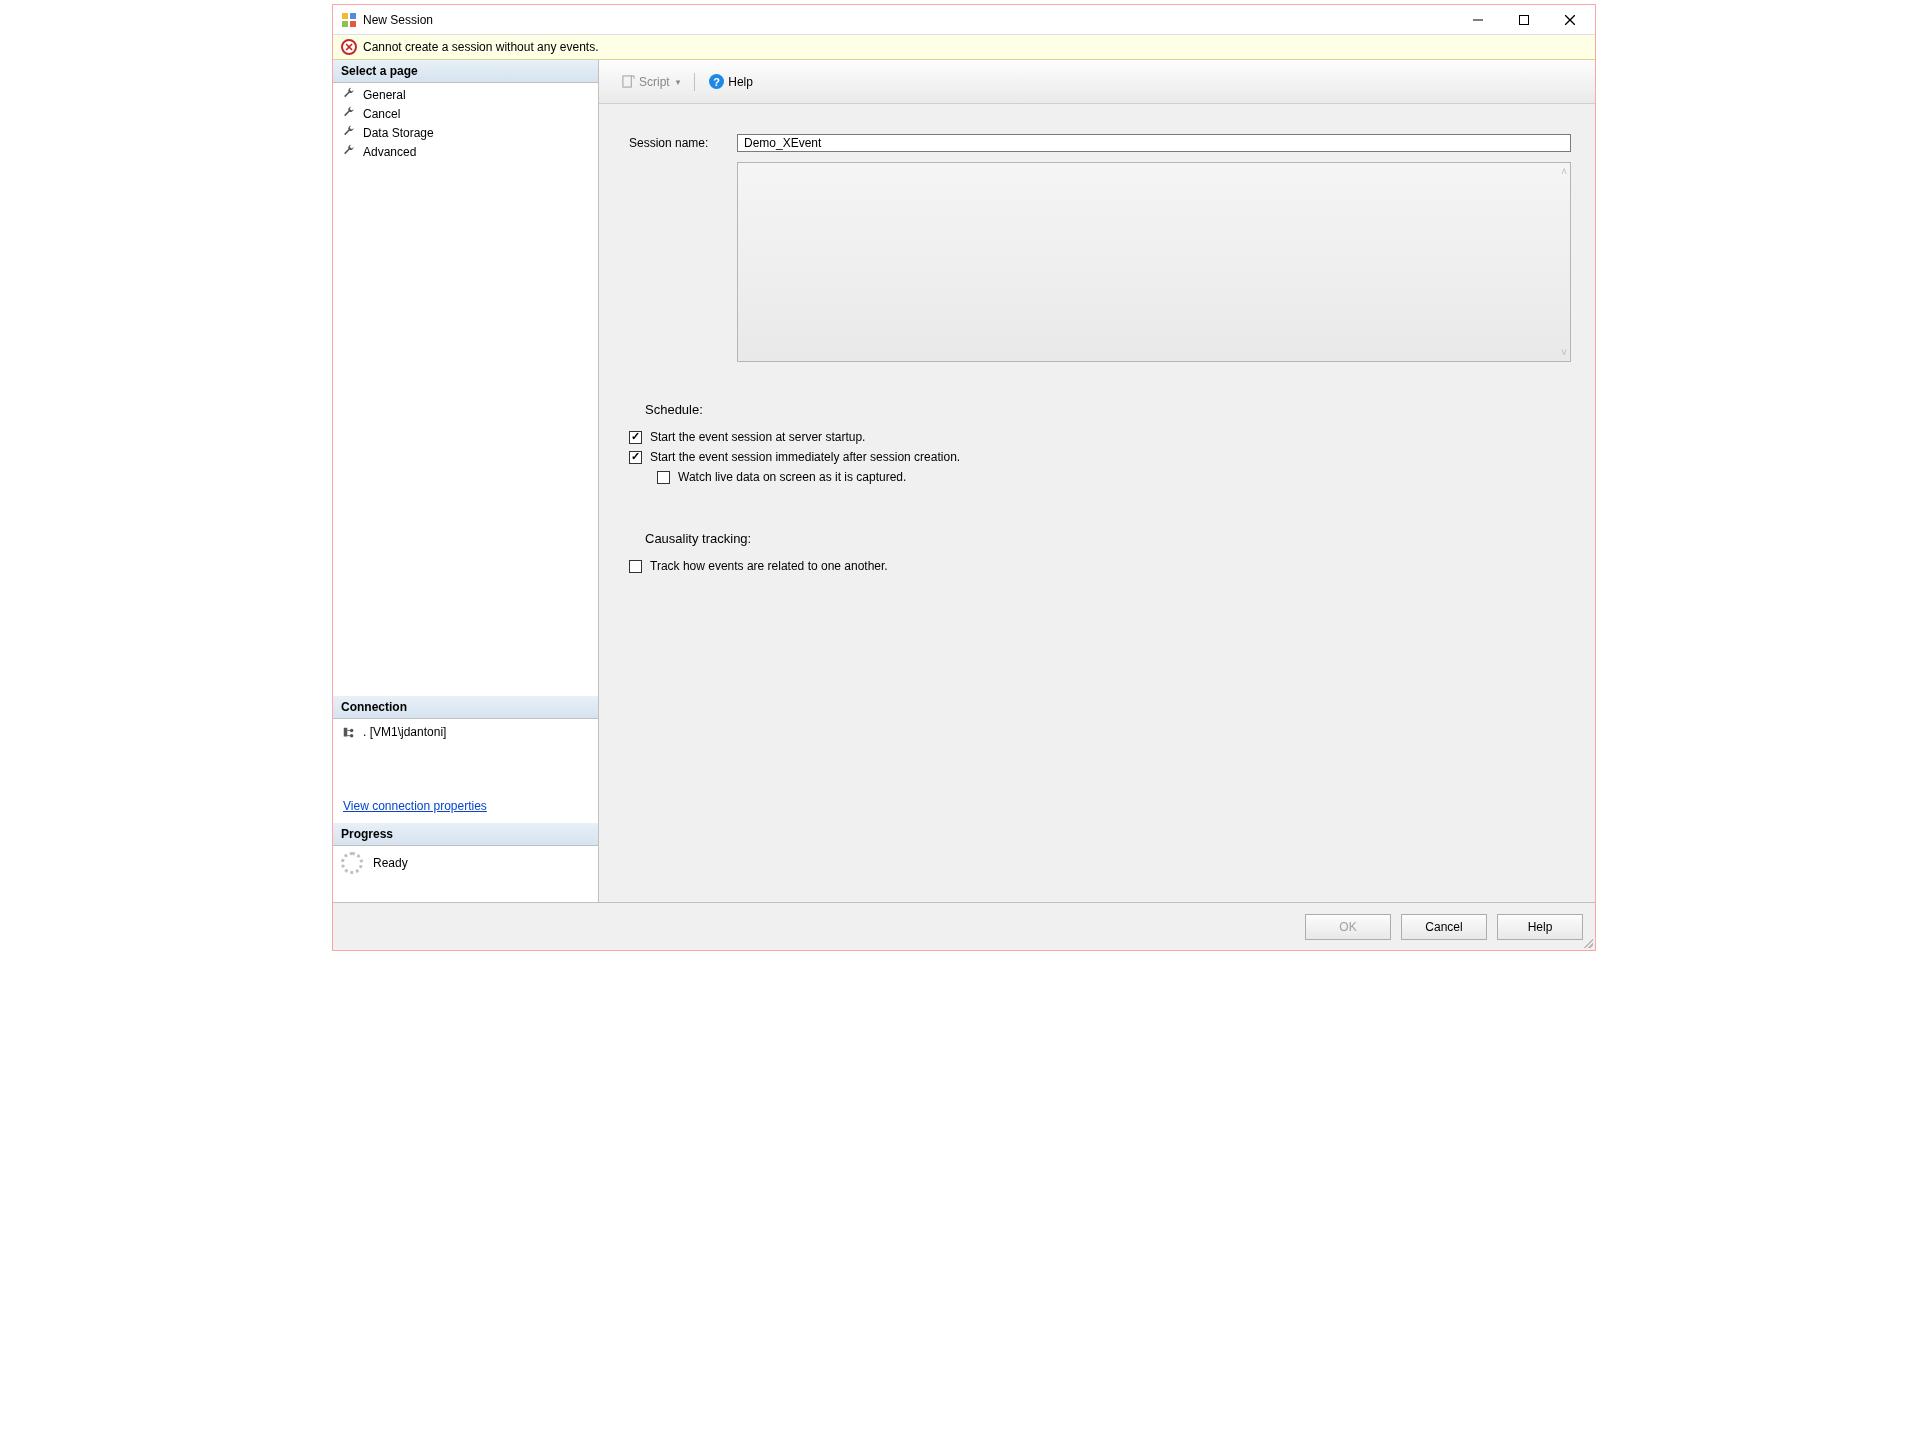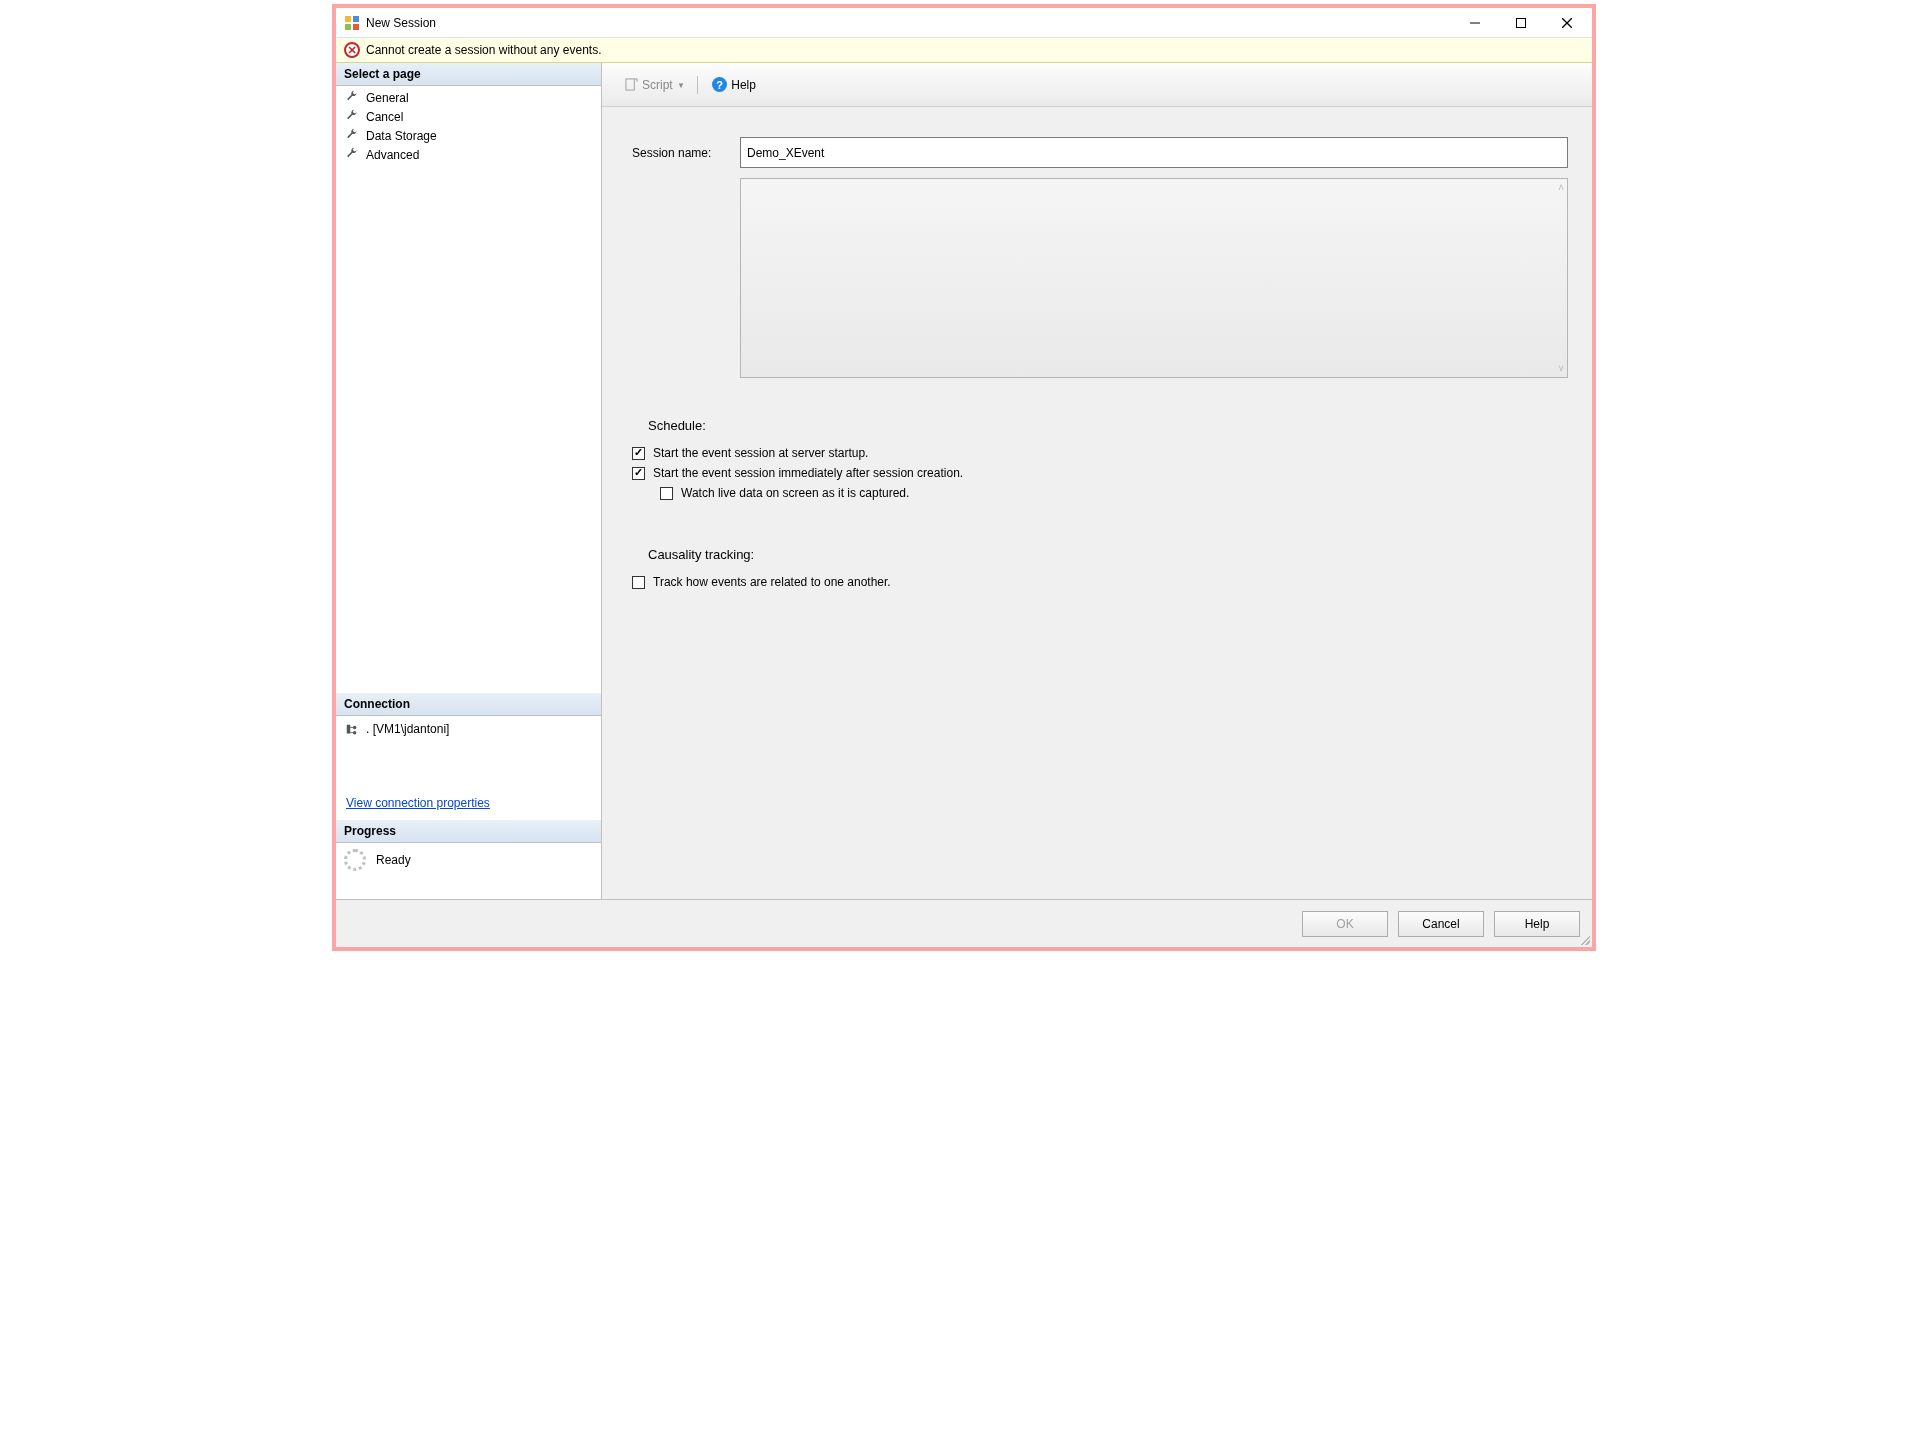--- a/index.html
+++ b/index.html
@@ -5,21 +5,21 @@
   * { box-sizing: border-box; margin: 0; padding: 0; }
   body {
     font-family: "Segoe UI", Tahoma, sans-serif;
     font-size: 12px;
     background: #fff;
     color: #000;
   }
   .window {
     width: 1264px;
     height: 947px;
-    border: 4px solid #fca5a5;
+    border: 1px solid #fca5a5;
     display: flex;
     flex-direction: column;
     background: #fff;
     position: relative;
     margin: 4px auto;
     transform-origin: top left;
   }
   
   .titlebar {
     height: 30px;
@@ -121,21 +121,21 @@
   }
   .tb-caret { font-size:9px; color:#888; margin-left:2px;}
   .form-area {
     flex:1; padding: 30px 24px 10px 30px;
     overflow:auto;
   }
   .form-row { display:flex; align-items:center; margin-bottom: 10px; }
   .form-row.top { align-items:flex-start; }
   .form-label { width: 108px; font-size:12px; }
   .text-input {
-    flex:1; height:31px; border:1px solid #7a7a7a; padding:2px 6px;
+    flex:1; height:18px; border:1px solid #7a7a7a; padding:2px 6px;
     font-family: inherit; font-size:12px; background:#fff;
   }
   .select-wrap {
     flex:1; height:22px; border:1px solid #b5b5b5;
     background: linear-gradient(to bottom,#f5f5f5,#e4e4e4);
     display:flex; align-items:center; padding:0 6px;
     font-size:12px; position:relative;
   }
   .select-caret {
     position:absolute; right:6px; color:#555; font-size:10px;

